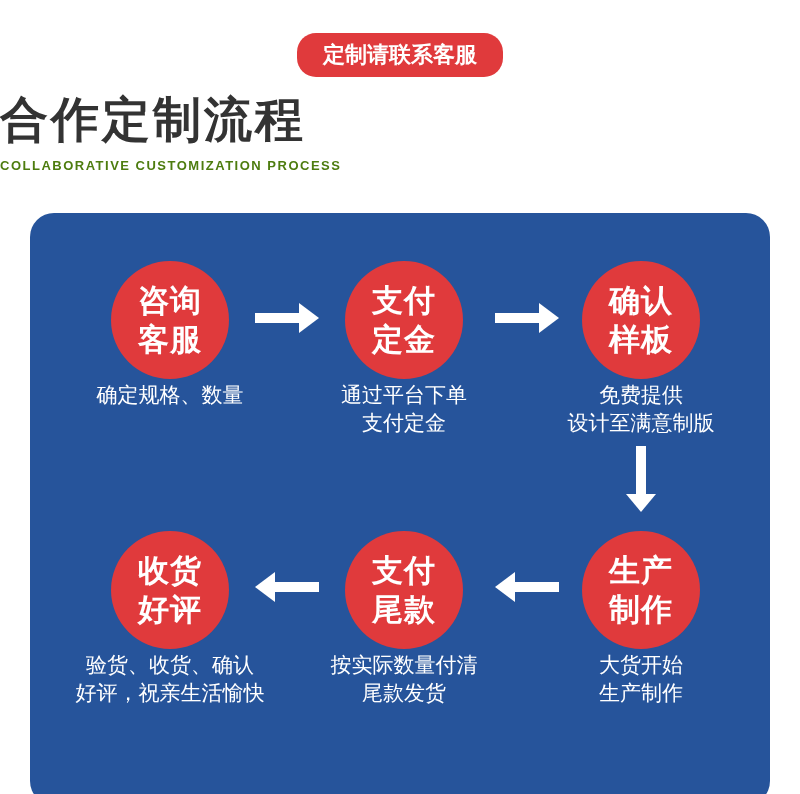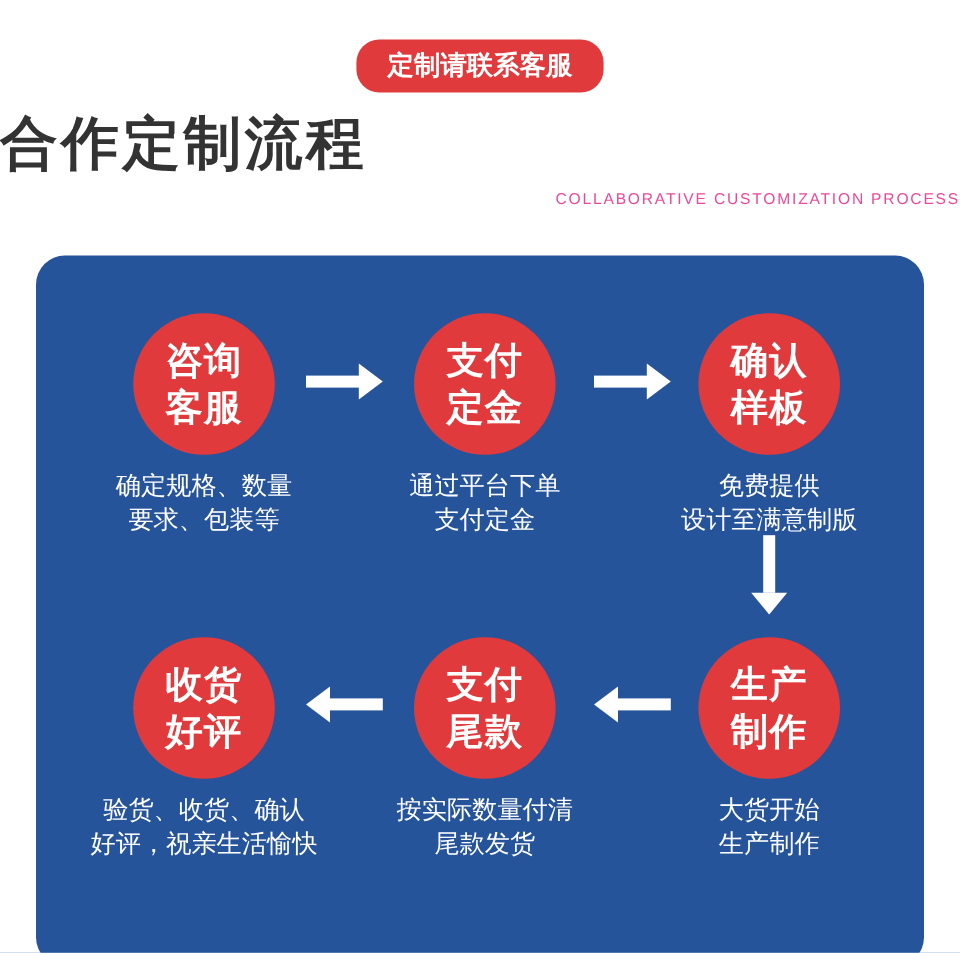--- a/index.html
+++ b/index.html
@@ -12,43 +12,43 @@
     position:absolute; top:33px; left:50%; transform:translateX(-50%);
     background:#e03a3c; color:#ffffff; font-size:22px; font-weight:bold;
     height:38px; line-height:38px; padding:3px 26px; border-radius:19px;
     white-space:nowrap;
   }
   .title {
     position:absolute; top:88px; left:0; width:100%; text-align:left;
     font-size:48px; font-weight:bold; color:#333333; letter-spacing:3px;
   }
   .subtitle {
-    position:absolute; top:158px; left:0; width:100%; text-align:right;
-    font-size:13px; color:#ec4899; letter-spacing:1.5px; font-weight:normal;
+    position:absolute; top:158px; left:0; width:100%; text-align:left;
+    font-size:13px; color:#4d7c0f; letter-spacing:1.5px; font-weight:bold;
   }
   .panel {
     position:absolute; left:30px; top:213px; width:740px; height:592px;
     background:#26549b; border-radius:24px;
   }
   .step { position:absolute; width:230px; text-align:center; }
   .step1 { left:25px;  top:48px; }
   .step2 { left:259px; top:48px; }
   .step3 { left:496px; top:48px; }
   .step4 { left:496px; top:318px; }
   .step5 { left:259px; top:318px; }
   .step6 { left:25px;  top:318px; }
   .circle {
     width:118px; height:118px; border-radius:50%; background:#e03a3c;
     margin:0 auto; display:flex; flex-direction:column;
     justify-content:center; align-items:center;
     color:#ffffff; font-weight:bold; font-size:31px; line-height:39px;
     letter-spacing:1px;
   }
   .caption {
-    margin-top:13px; color:#ffffff; font-size:21px; line-height:28px;
+    margin-top:2px; color:#ffffff; font-size:21px; line-height:28px;
     white-space:nowrap;
   }
   
   .arrow-r, .arrow-l { position:absolute; width:64px; height:30px; }
   .arrow-r .shaft { position:absolute; left:0; top:10px; width:46px; height:10px; background:#ffffff; }
   .arrow-r .head  { position:absolute; right:0; top:0; width:0; height:0;
                     border-top:15px solid transparent; border-bottom:15px solid transparent;
                     border-left:20px solid #ffffff; }
   .arrow-l .shaft { position:absolute; right:0; top:10px; width:46px; height:10px; background:#ffffff; }
   .arrow-l .head  { position:absolute; left:0; top:0; width:0; height:0;
@@ -75,21 +75,20 @@
 
 <div class="panel">
 
   <div class="step step1">
     <div class="circle">
       <div>咨询</div>
       <div>客服</div>
     </div>
     <div class="caption">
       <div>确定规格、数量</div>
-      <div>要求、包装等</div>
     </div>
   </div>
 
   <div class="step step2">
     <div class="circle">
       <div>支付</div>
       <div>定金</div>
     </div>
     <div class="caption">
       <div>通过平台下单</div>

